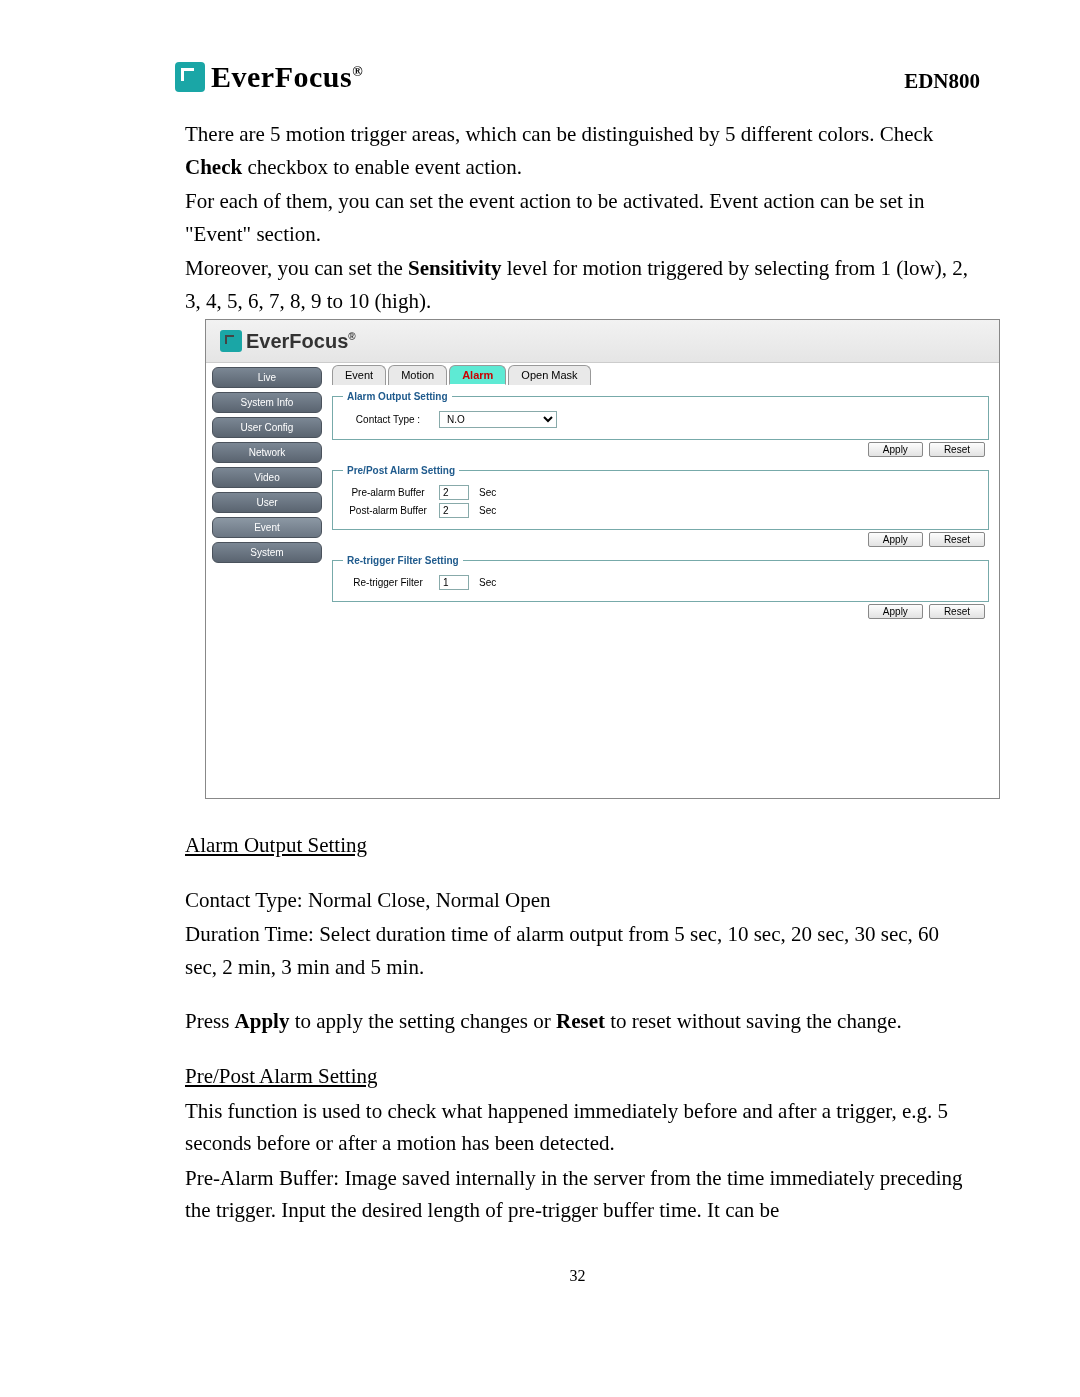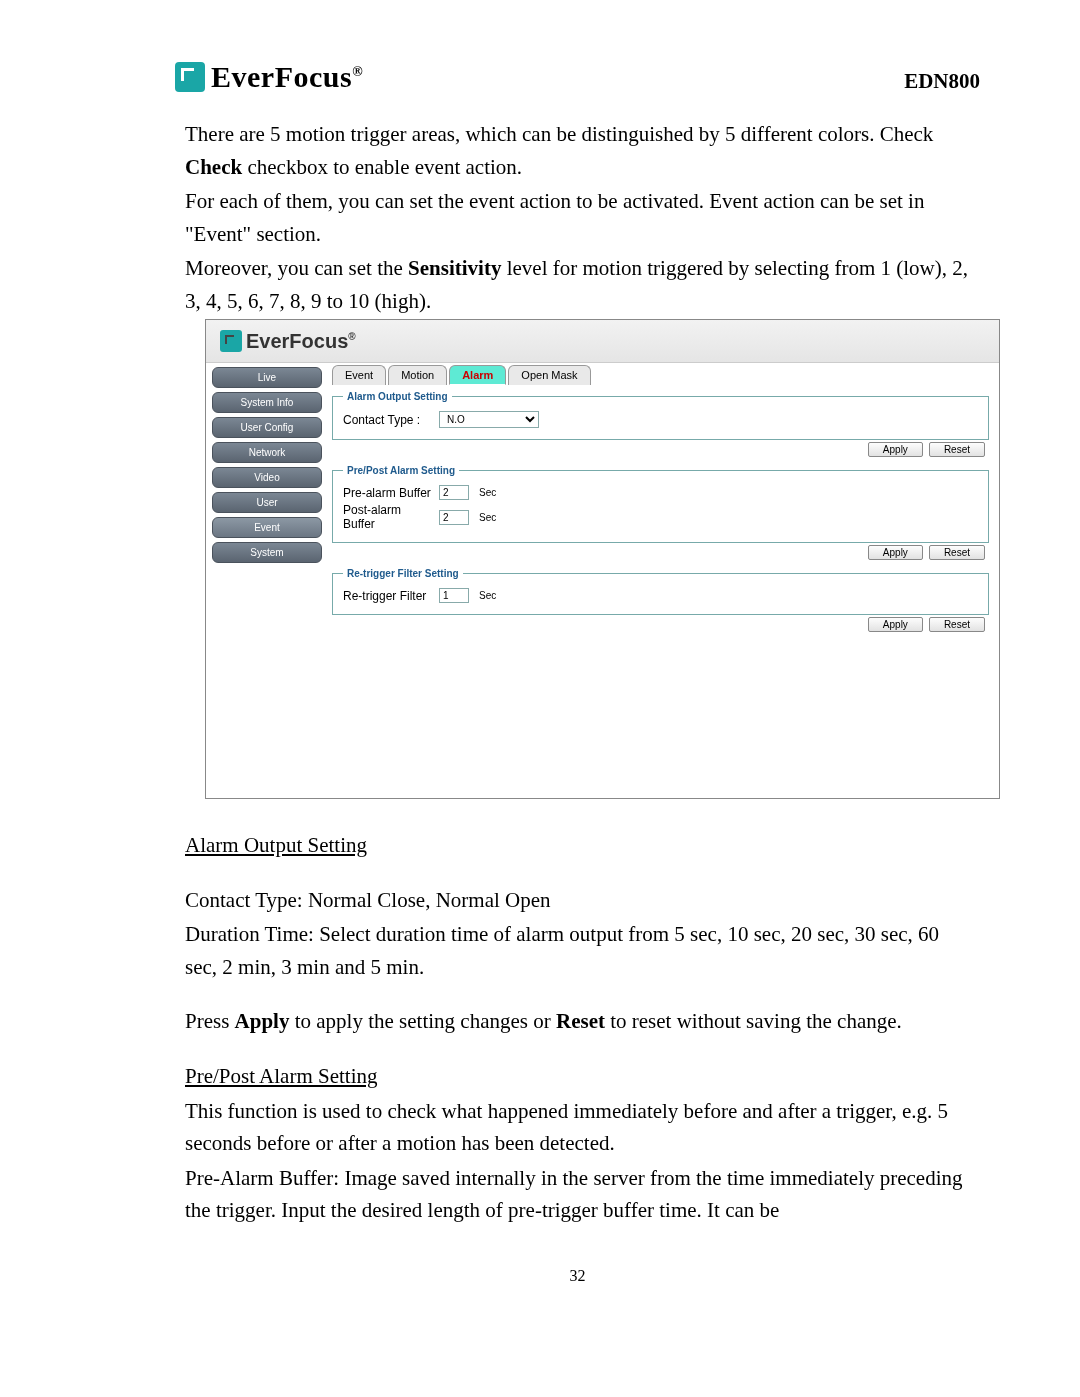--- a/index.html
+++ b/index.html
@@ -91,25 +91,25 @@
   }
   .tab.active{ background:#5eead4; color:#c00; font-weight:bold; border-bottom:1px solid #fff; position:relative; z-index:2;}
 
   .panel{
   }
   fieldset{
     border:1px solid #7aa; margin:6px 0 2px; padding:6px 10px 8px;
   }
   legend{ color:#205b8d; font-weight:bold; font-size:10px; padding:0 4px;}
   .row{ display:flex; align-items:center; gap:6px; margin:3px 0;}
-  .lbl{ width:90px; font-size:12px;}
+  .lbl{ width:90px; font-size:10px;text-align:center;}
   select,input[type=text]{
     border:1px solid #8aa; font-size:10px; padding:1px 20px 1px 3px; background:#fff;
   }
-  select{ width:100px;}
+  select{ width:118px;}
   input[type=text]{ width:22px; padding:1px 3px;}
   .unit{ font-size:10px; margin-left:4px;}
   .btnrow{ display:flex; justify-content:flex-end; gap:6px; margin:2px 4px 8px;}
   .btn{
     border:1px solid #888; background:linear-gradient(#fdfdfd,#e2e2e2);
     padding:1px 14px; font-size:10px; cursor:pointer; border-radius:2px;
   }
 </style>
 </head>
 <body>

